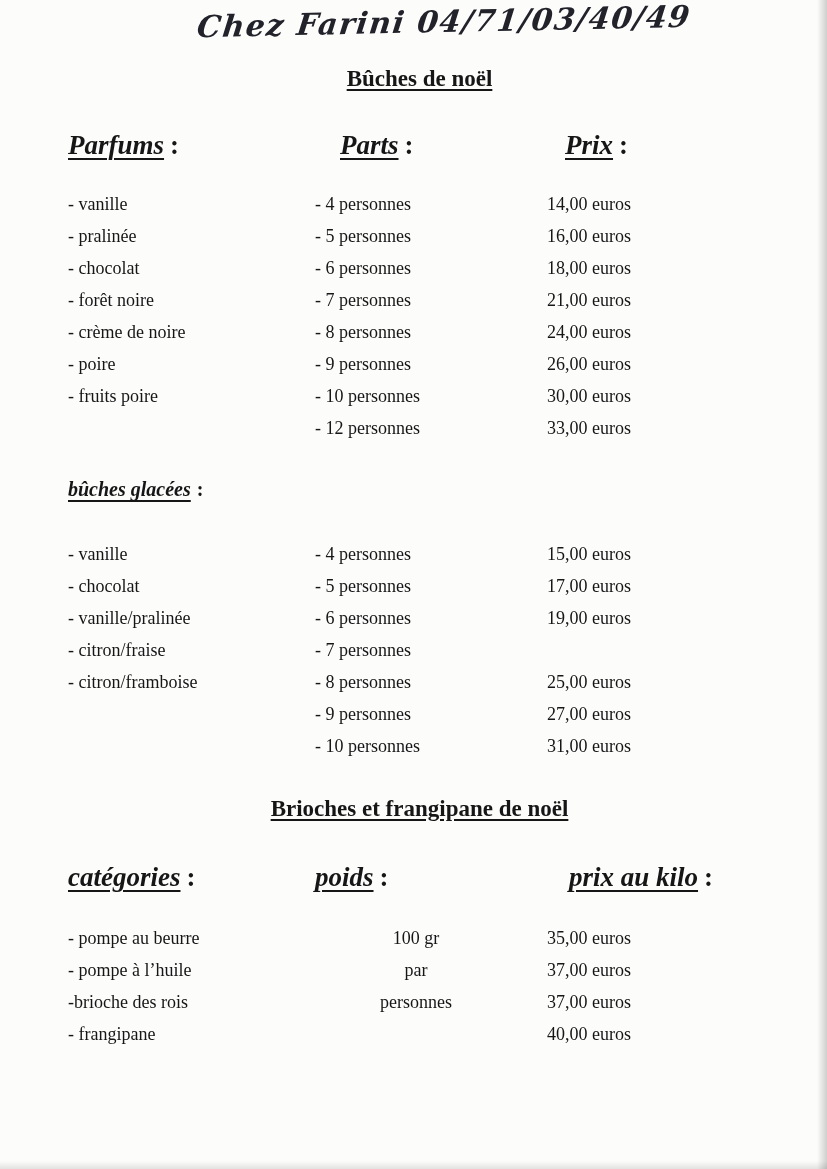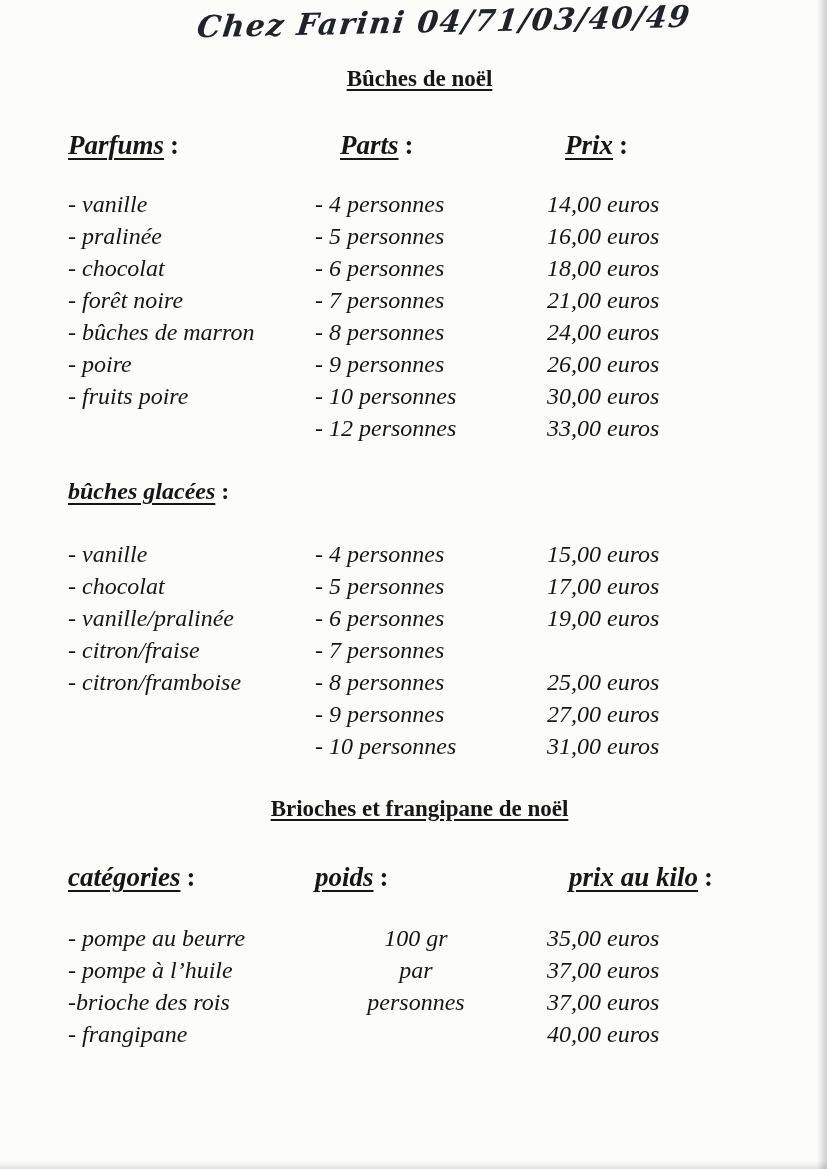--- a/index.html
+++ b/index.html
@@ -74,30 +74,29 @@
   .colon { margin-left: 6px; font-style: normal; font-weight: bold; }
   .hdr.c2 { padding-left: 25px; }
   .hdr.c3 { padding-left: 18px; }
   .hdr-row.s3 .hdr.c2 { padding-left: 0; text-align: left; }
   .hdr-row.s3 .hdr.c3 { padding-left: 2px; margin-left: 20px; }
   .tbl { margin-top: 28px; }
   .tbl.t2 { margin-top: 30px; }
   .tbl.t3 { margin-top: 30px; }
   .trow { height: 32px; }
   .cell {
-    font-size: 24px;
+    font-size: 18px;
     line-height: 32px;
     white-space: nowrap;
-    font-style: italic;
   }
   .tbl.t3 .cell.c2 { text-align: center; padding-right: 30px; }
   .section-hdr {
     margin-top: 34px;
     padding-left: 68px;
-    font-size: 24px;
+    font-size: 20px;
     font-weight: bold;
     font-style: italic;
     height: 30px;
   }
   .section-hdr .u {
     text-decoration: underline;
     text-decoration-thickness: 2px;
     text-underline-offset: 4px;
   }
   .doc-title2 { margin-top: 34px; }
@@ -142,21 +141,21 @@
       <div class="cell c1">- chocolat</div>
       <div class="cell c2">- 6 personnes</div>
       <div class="cell c3">18,00 euros</div>
     </div>
       <div class="trow grid3">
       <div class="cell c1">- forêt noire</div>
       <div class="cell c2">- 7 personnes</div>
       <div class="cell c3">21,00 euros</div>
     </div>
       <div class="trow grid3">
-      <div class="cell c1">- bûches de marron</div>
+      <div class="cell c1">- crème de noire</div>
       <div class="cell c2">- 8 personnes</div>
       <div class="cell c3">24,00 euros</div>
     </div>
       <div class="trow grid3">
       <div class="cell c1">- poire</div>
       <div class="cell c2">- 9 personnes</div>
       <div class="cell c3">26,00 euros</div>
     </div>
       <div class="trow grid3">
       <div class="cell c1">- fruits poire</div>

